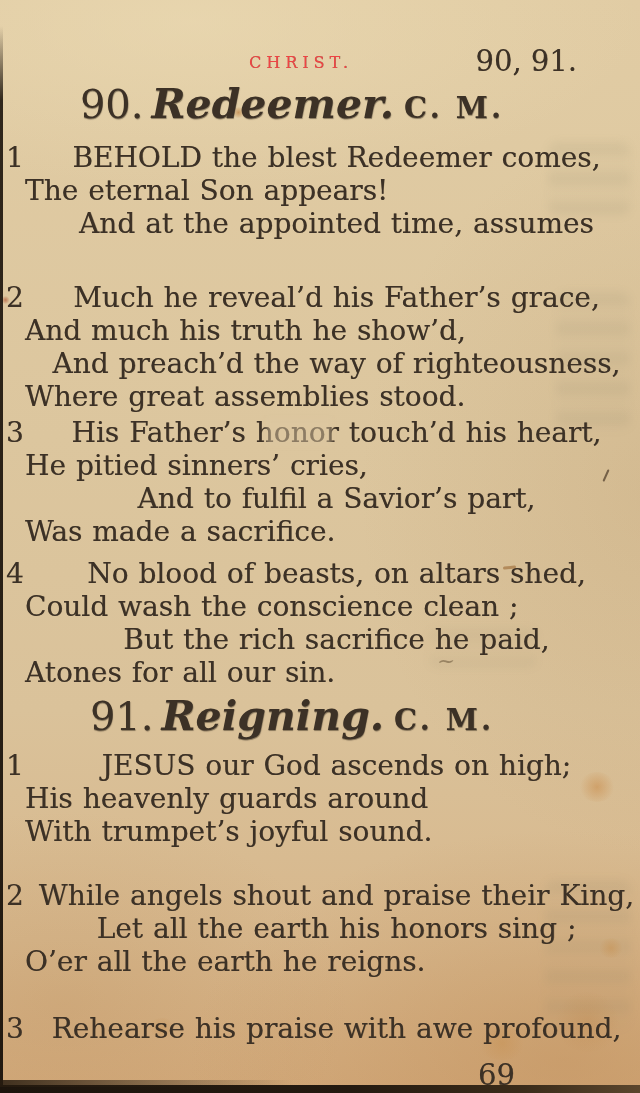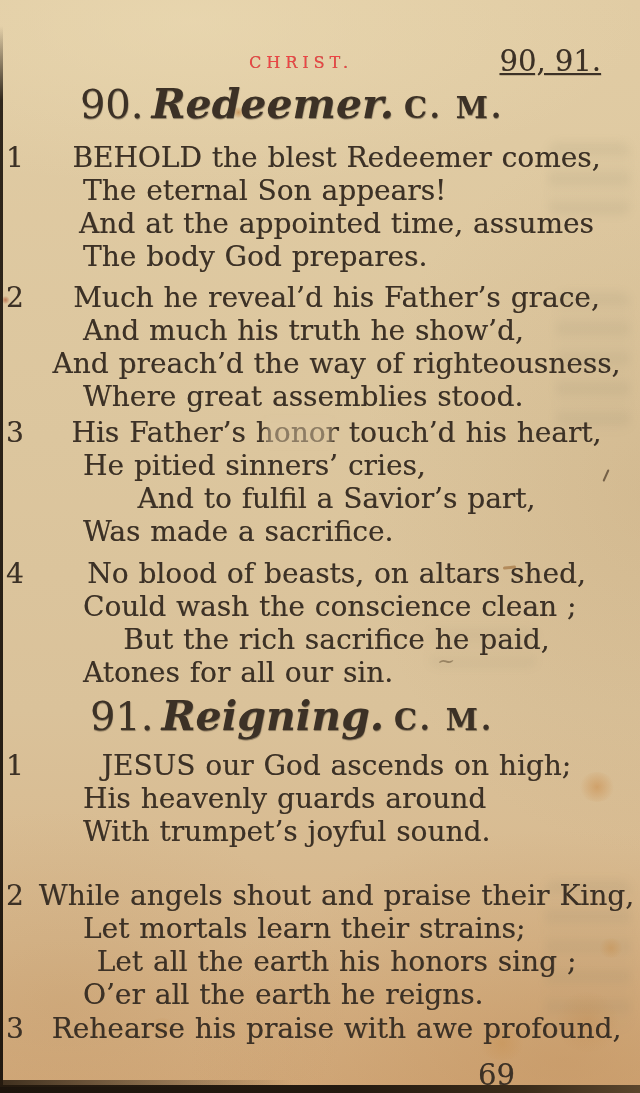--- a/index.html
+++ b/index.html
@@ -11,36 +11,36 @@
     background:
       radial-gradient(600px 220px at 30% 2%, rgba(237,221,182,0.55), transparent 75%),
       radial-gradient(520px 320px at 88% 97%, rgba(186,134,80,0.38), transparent 72%),
       radial-gradient(420px 520px at 102% 45%, rgba(178,142,96,0.20), transparent 70%),
       radial-gradient(380px 260px at 10% 92%, rgba(184,140,90,0.25), transparent 75%),
       linear-gradient(180deg, #e1cca4 0%, #dcc69e 40%, #dac29a 65%, #d7b78c 86%, #d2a97a 100%);
   }
   .txt { position:absolute; text-shadow:0.3px 0.4px 0.6px rgba(56,45,32,0.5); z-index:2; }
 
   #section-title { left:249px; top:53px; font-size:16px; letter-spacing:5px; color:#ef4444; }
-  #hymn-numbers  { right:39px; top:44px; font-size:29px;text-decoration:underline; }
+  #hymn-numbers  { right:63px; top:44px; font-size:29px; }
   #page-number   { left:478px; top:1058px; font-size:29px; }
 
   .hymn-heading { position:absolute; left:0; width:100%; box-sizing:border-box;
                   padding-right:56px; text-align:center; white-space:nowrap;
                   text-shadow:0.4px 0.5px 0.8px rgba(56,45,32,0.5); z-index:2; }
   .hymn-heading .num   { font-size:40px; }
   .hymn-heading .title { font-size:41px; font-style:italic; font-weight:bold; margin:0 10px 0 8px; }
   .hymn-heading .meter { font-size:29px; font-weight:bold; letter-spacing:3px; }
 
   .verse { position:absolute; left:0; right:0; font-size:28px; word-spacing:1px;
            text-shadow:0.3px 0.4px 0.6px rgba(56,45,32,0.5); z-index:2; }
   .verse .vnum { position:absolute; left:6px; top:0; line-height:33px; }
   .verse .line { height:33px; line-height:33px; white-space:nowrap; }
   .verse .line.a { padding-left:33px;text-align:center; }
-  .verse .line.b { padding-left:83px; }
+  .verse .line.b { padding-left:25px; }
 
   
   .ghost { position:absolute; z-index:1; border-radius:10px; filter:blur(4px); opacity:0.5;
            background:repeating-linear-gradient(180deg, rgba(128,124,98,0.22) 0 13px, rgba(128,124,98,0.05) 13px 30px); }
   #g1 { left:548px; top:142px; width:82px; height:74px; }
   #g2 { left:556px; top:292px; width:74px; height:140px; }
   #g3 { left:545px; top:880px; width:86px; height:150px; }
   #g4 { left:428px; top:628px;  width:110px; height:40px; opacity:0.35; }
 
   .stain { position:absolute; z-index:1; border-radius:50%; }
@@ -88,21 +88,20 @@
 
 <div class="hymn-heading" style="top:80px">
   <span class="num">90.</span><span class="title">Redeemer.</span><span class="meter">C. M.</span>
 </div>
 
 <div class="verse" style="top:141px">
   <span class="vnum">1</span>
   <div class="line a">BEHOLD the blest Redeemer comes,</div>
   <div class="line b">The eternal Son appears!</div>
   <div class="line a">And at the appointed time, assumes</div>
-  <div class="line b">The body God prepares.</div>
 </div>
 
 <div class="verse" style="top:281px">
   <span class="vnum">2</span>
   <div class="line a">Much he reveal’d his Father’s grace,</div>
   <div class="line b">And much his truth he show’d,</div>
   <div class="line a">And preach’d the way of righteousness,</div>
   <div class="line b">Where great assemblies stood.</div>
 </div>
 
@@ -129,21 +128,20 @@
 <div class="verse" style="top:749px">
   <span class="vnum">1</span>
   <div class="line a">JESUS our God ascends on high;</div>
   <div class="line b">His heavenly guards around</div>
   <div class="line b">With trumpet’s joyful sound.</div>
 </div>
 
 <div class="verse" style="top:879px">
   <span class="vnum">2</span>
   <div class="line a">While angels shout and praise their King,</div>
-  <div class="line b">Let mortals learn their strains;</div>
   <div class="line a">Let all the earth his honors sing ;</div>
   <div class="line b">O’er all the earth he reigns.</div>
 </div>
 
 <div class="verse" style="top:1012px">
   <span class="vnum">3</span>
   <div class="line a">Rehearse his praise with awe profound,</div>
 </div>
 
 <div class="txt" id="page-number">69</div>

